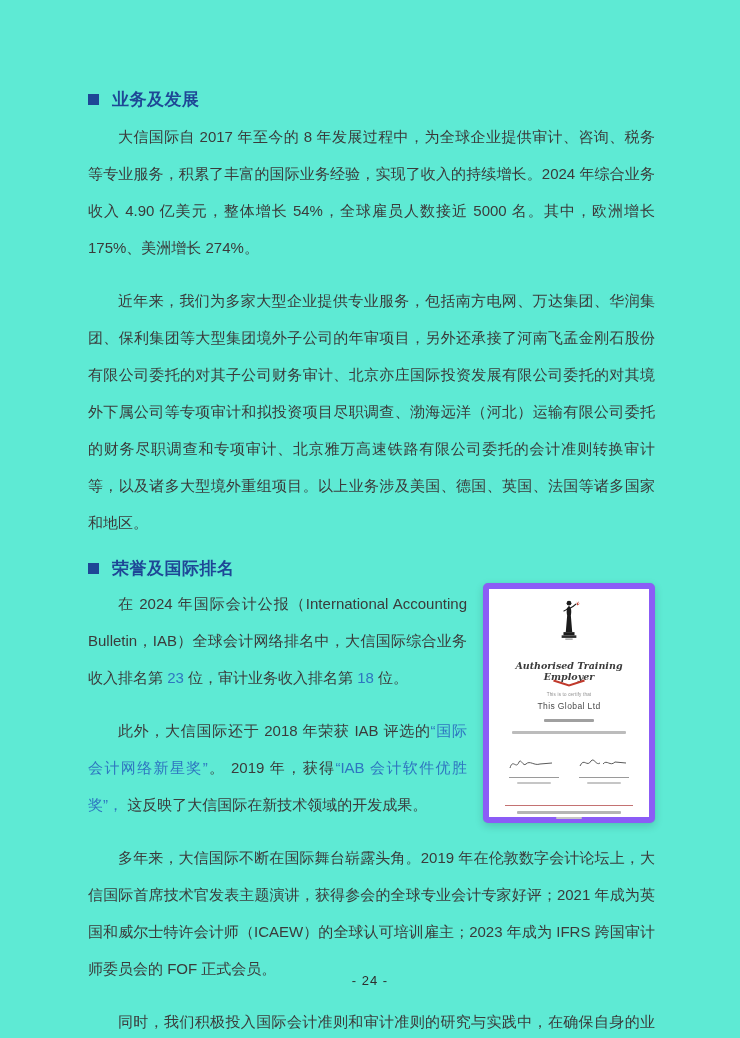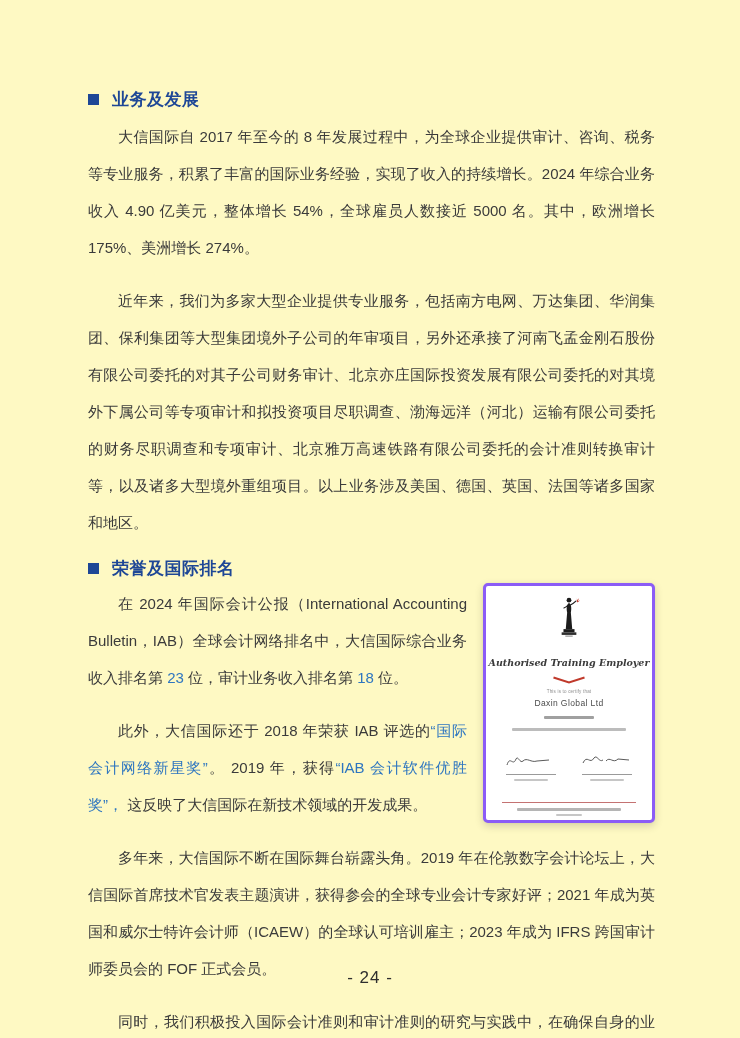--- a/index.html
+++ b/index.html
@@ -4,21 +4,21 @@
 <style>
   html, body {
     margin: 0;
     padding: 0;
     background: #ffffff;
   }
   .page {
     position: relative;
     width: 740px;
     height: 1038px;
-    background: #fef9c3;
+    background: #5eead4;
     overflow: hidden;
     font-family: "Liberation Sans", "DejaVu Sans", sans-serif;
   }
   .content {
     position: absolute;
     top: 88px;
     left: 88px;
     width: 567px;
   }
   .section-heading {
@@ -49,34 +49,34 @@
     text-justify: inter-ideograph;
     text-indent: 2em;
   }
   .blue { color: #2E76C0; }
   .page-footer {
     position: absolute;
     bottom: 50px;
     left: 0;
     right: 0;
     text-align: center;
-    font-size: 17px;
+    font-size: 13px;
     color: #2E2E2E;
     letter-spacing: 1px;
   }
 
   
   .cert-card {
     float: right;
     position: relative;
     width: 172px;
     height: 240px;
     margin: -2px 0 0 16px;
     background: #ffffff;
-    border: 3px solid #8b5cf6;
+    border: 6px solid #8b5cf6;
     border-radius: 5px;
     box-shadow: 0 3px 8px rgba(0,0,0,0.16), 0 0 2px rgba(0,0,0,0.06);
     box-sizing: border-box;
   }
   .cert-card .statue {
     position: absolute;
     top: 10px;
     left: 50%;
     transform: translateX(-50%);
   }
@@ -175,21 +175,21 @@
         <path d="M20.5 1.5 L21.5 4.5 L24 2.5 L22.5 5.5 L25 5 L22 7 Z" fill="#c0392b"></path>
         <rect x="7" y="36" width="12" height="3.5" fill="#1c1c1c"></rect>
         <rect x="5" y="39.5" width="16" height="2.8" fill="#2e2e2e"></rect>
         <rect x="9" y="43" width="8" height="1.2" fill="#8a8a8a"></rect>
       </svg>
       <div class="cert-title">Authorised Training Employer</div>
       <svg class="cert-chevron" width="34" height="8" viewBox="0 0 34 8">
         <path d="M1.5 1.5 L17 6.5 L32.5 1.5" fill="none" stroke="#c0392b" stroke-width="2"></path>
       </svg>
       <div class="cert-certify">This is to certify that</div>
-      <div class="cert-company">Daxin Global Ltd</div>
+      <div class="cert-company">This Global Ltd</div>
       <div class="microbar bar-emp"></div>
       <div class="microbar bar-auth"></div>
       <div class="cert-sigs">
         <div class="sig">
           <svg width="56" height="18" viewBox="0 0 56 18">
             <path d="M4 13 C7 3 10 15 13 7 C15 3 17 12 20 9 C24 5 28 11 34 9 L46 8" fill="none" stroke="#5a5a5a" stroke-width="1"></path>
           </svg>
           <div class="sig-underline"></div>
           <div class="sig-caption"></div>
         </div>

